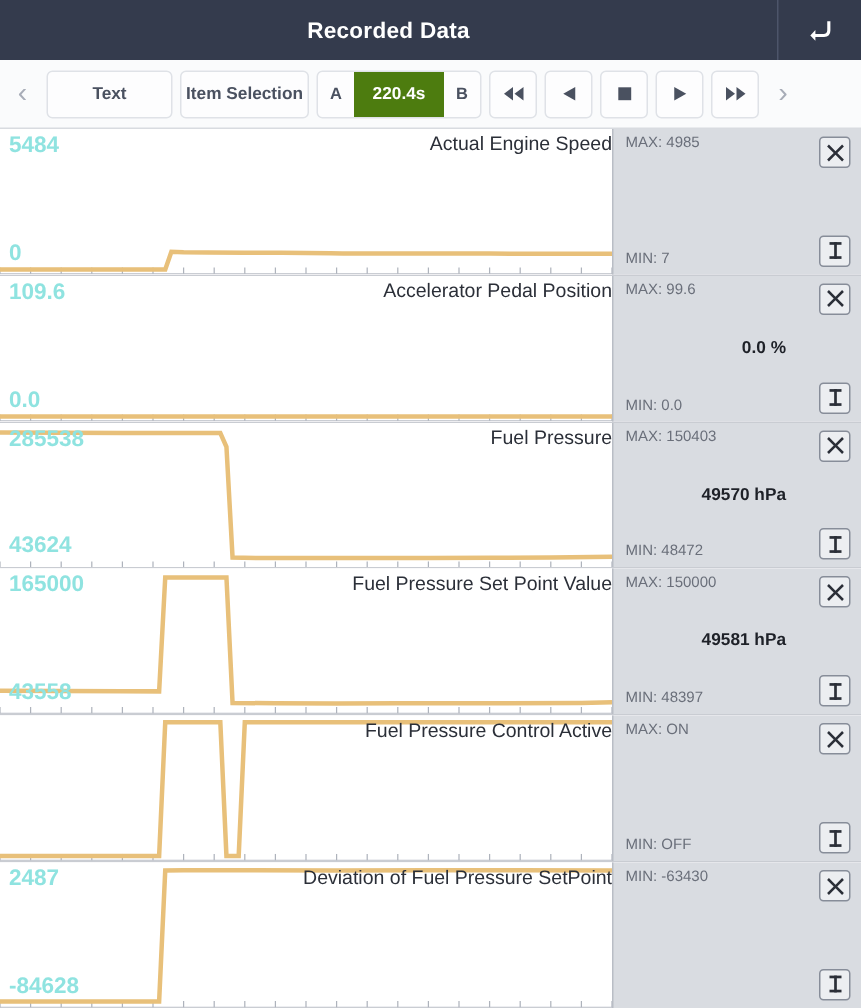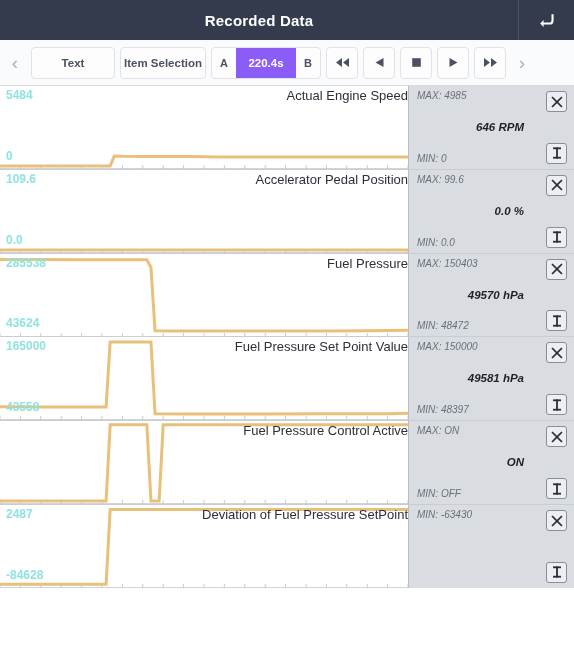--- a/index.html
+++ b/index.html
@@ -7,21 +7,21 @@
   html, body {
     width: 574px;
     height: 672px;
     overflow: hidden;
     background: #ffffff;
     font-family: "Liberation Sans", sans-serif;
   }
 
   #app {
     width: 574px;
-    height: 588px;
+    height: 672px;
     position: relative;
     background: #f4f5f7;
     display: flex;
     flex-direction: column;
   }
 
   
   .titlebar {
     height: 40px;
     flex: 0 0 40px;
@@ -100,21 +100,21 @@
   }
   .ab-label {
     width: 24px;
     text-align: center;
     font-size: 11px;
     font-weight: bold;
     color: #4a5160;
     cursor: pointer;
   }
   .ab-time {
-    background: #8b5cf6;
+    background: #4d7c0f;
     color: #ffffff;
     font-size: 11.5px;
     font-weight: bold;
     height: 100%;
     display: flex;
     align-items: center;
     justify-content: center;
     padding: 0 10px;
     min-width: 60px;
     cursor: pointer;
@@ -167,39 +167,38 @@
     right: 0;
     text-align: right;
     font-size: 13px;
     color: #2b2f38;
     pointer-events: none;
     white-space: nowrap;
   }
   .axis-max, .axis-min {
     position: absolute;
     left: 6px;
-    font-size: 12px;
+    font-size: 15px;
     color: #8fe3e0;
     pointer-events: none;
     font-weight: bold;
   }
   .axis-max { top: 2px; }
   .axis-min { bottom: 6px; }
 
   
   .info {
     flex: 0 0 166px;
     background: #d9dce1;
     border-left: 1px solid #b9bdc5;
     position: relative;
     display: flex;
     flex-direction: column;
     justify-content: space-between;
     padding: 4px 6px 5px 8px;
-    font-style: italic;
   }
   .info-max, .info-min {
     font-size: 10px;
     color: #6a6f7a;
     line-height: 1.1;
   }
   .info-value {
     font-size: 11.5px;
     font-weight: bold;
     color: #1e2128;
@@ -321,22 +320,21 @@
             <line x1="950" y1="299" x2="950" y2="286" stroke="#aeb3bc" stroke-width="2"></line>
             <line x1="1000" y1="299" x2="1000" y2="286" stroke="#aeb3bc" stroke-width="2"></line>
             <polyline points="0.0,290.0 80.0,290.0 160.0,290.0 240.0,290.0 270.0,290.0 280.0,253.8 300.0,254.8 340.0,255.3 400.0,255.5 460.0,255.7 500.0,255.9 540.0,256.8 560.0,257.0 600.0,257.2 660.0,257.3 720.0,257.4 800.0,257.4 880.0,257.5 960.0,257.5 1000.0,257.5" fill="none" stroke="#e8c07a" stroke-width="3" vector-effect="non-scaling-stroke"></polyline>
           </svg>
           <div class="plot-title">Actual Engine Speed</div>
           <div class="axis-max">5484</div>
           <div class="axis-min">0</div>
         </div>
         <div class="info">
           <div class="info-max">MAX: 4985</div>
-          <div class="info-value">646 RPM</div>
-          <div class="info-min">MIN: 0</div>
+          <div class="info-min">MIN: 7</div>
           <div class="sqbtn close">
             <span>
               <svg width="14" height="14" viewBox="0 0 14 14">
                 <path d="M2.6 1.4 L7 5.8 L11.4 1.4 L12.6 2.6 L8.2 7 L12.6 11.4 L11.4 12.6 L7 8.2 L2.6 12.6 L1.4 11.4 L5.8 7 L1.4 2.6 Z" fill="#2b2f38"></path>
               </svg>
             </span>
           </div>
           <div class="sqbtn cursor">
             <span>
               <svg width="14" height="14" viewBox="0 0 14 14">
@@ -531,21 +529,20 @@
             <line x1="850" y1="299" x2="850" y2="286" stroke="#aeb3bc" stroke-width="2"></line>
             <line x1="900" y1="299" x2="900" y2="286" stroke="#aeb3bc" stroke-width="2"></line>
             <line x1="950" y1="299" x2="950" y2="286" stroke="#aeb3bc" stroke-width="2"></line>
             <line x1="1000" y1="299" x2="1000" y2="286" stroke="#aeb3bc" stroke-width="2"></line>
             <polyline points="0.0,290.0 260.0,290.0 270.0,14.0 360.0,14.0 370.0,290.0 390.0,290.0 400.0,14.0 600.0,14.0 800.0,14.0 1000.0,14.0" fill="none" stroke="#e8c07a" stroke-width="3" vector-effect="non-scaling-stroke"></polyline>
           </svg>
           <div class="plot-title">Fuel Pressure Control Active</div>
         </div>
         <div class="info">
           <div class="info-max">MAX: ON</div>
-          <div class="info-value">ON</div>
           <div class="info-min">MIN: OFF</div>
           <div class="sqbtn close">
             <span>
               <svg width="14" height="14" viewBox="0 0 14 14">
                 <path d="M2.6 1.4 L7 5.8 L11.4 1.4 L12.6 2.6 L8.2 7 L12.6 11.4 L11.4 12.6 L7 8.2 L2.6 12.6 L1.4 11.4 L5.8 7 L1.4 2.6 Z" fill="#2b2f38"></path>
               </svg>
             </span>
           </div>
           <div class="sqbtn cursor">
             <span>

